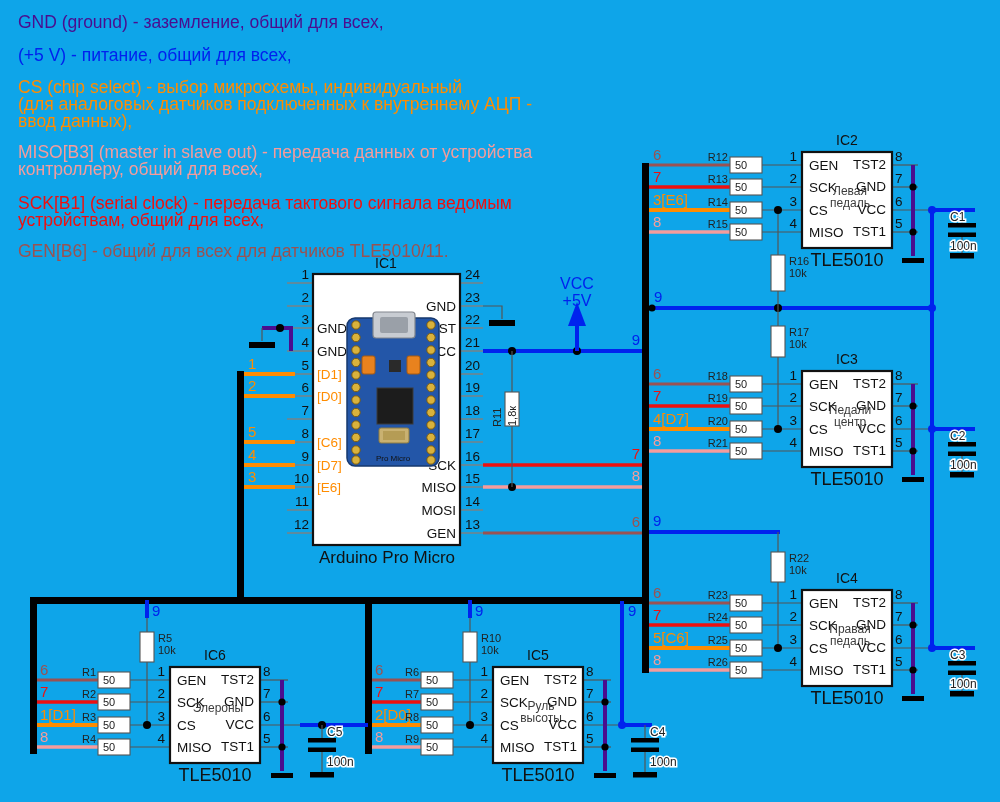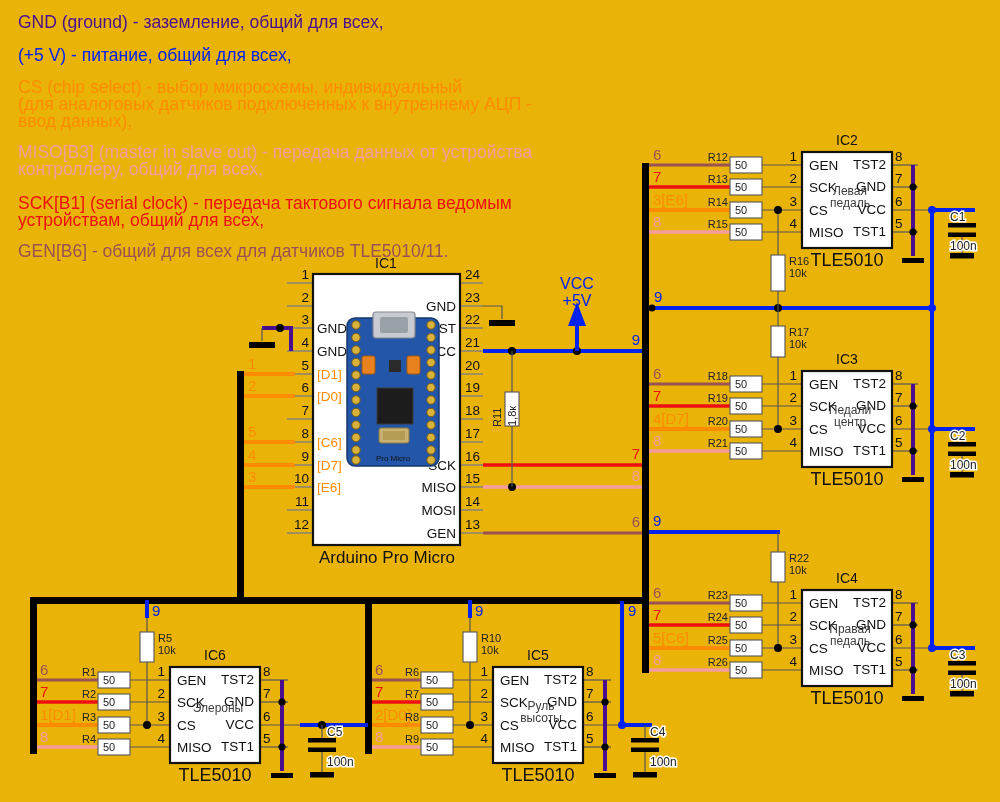--- a/index.html
+++ b/index.html
@@ -1,16 +1,16 @@
 <!DOCTYPE html>
 <html><head>
 <meta charset="utf-8">
 <style>
   html,body{margin:0;padding:0;background:#fff;}
-  .stage{position:relative;width:1000px;height:802px;background:#eab308;overflow:hidden;}
+  .stage{position:relative;width:1000px;height:802px;background:#0ea5e9;overflow:hidden;}
   svg{display:block;}
   svg text{font-family:"Liberation Sans","DejaVu Sans",sans-serif;fill:#111;}
   .leg{font-size:17.5px;}
   .t11{font-size:11px;fill:#222;}
   .t12{font-size:12px;fill:#222;}
   .t13{font-size:13.5px;fill:#111;}
   .t14{font-size:14px;fill:#111;}
   .t15{font-size:15px;}
   .t16{font-size:16px;}
   .t17{font-size:17px;}

